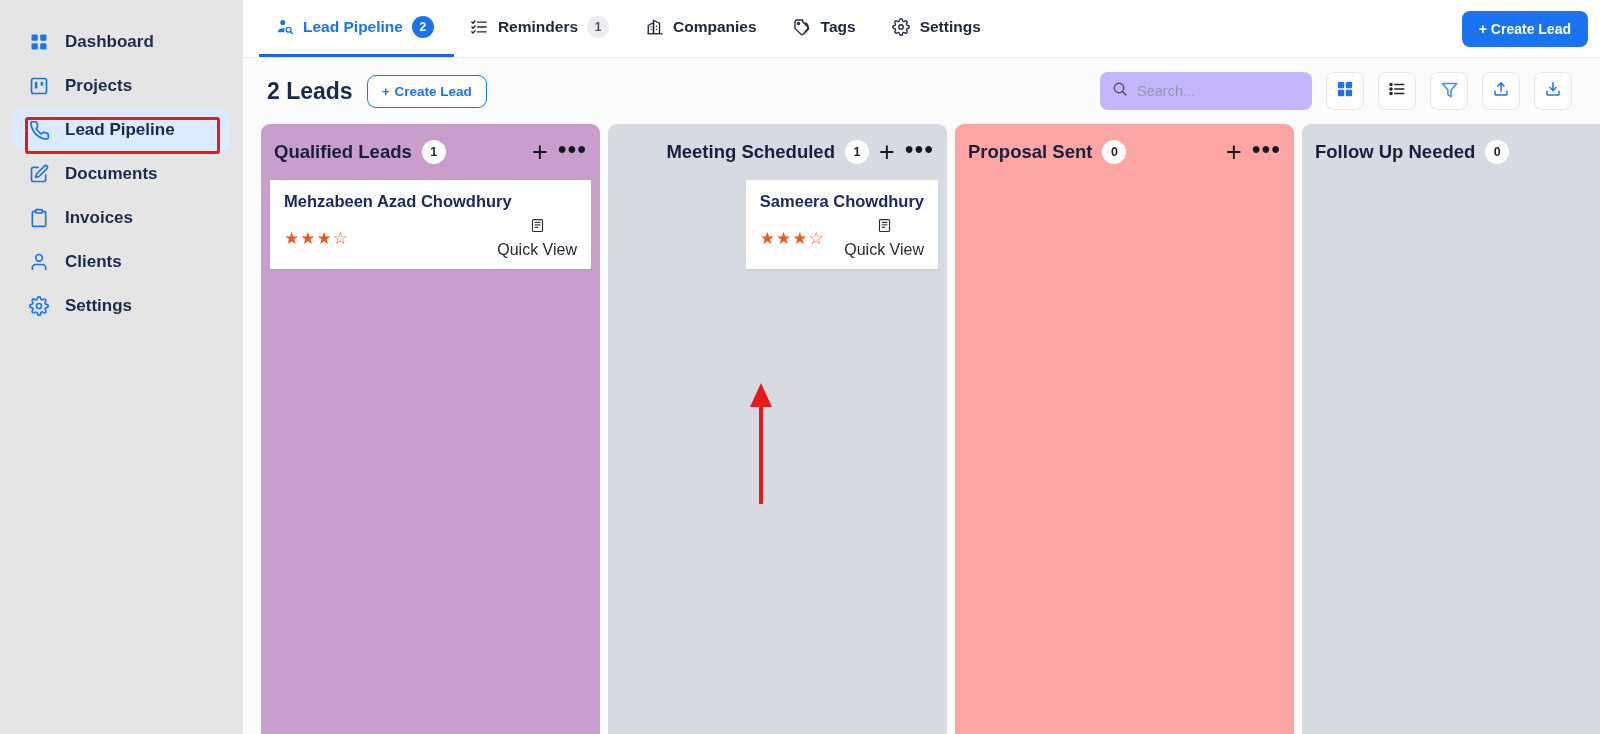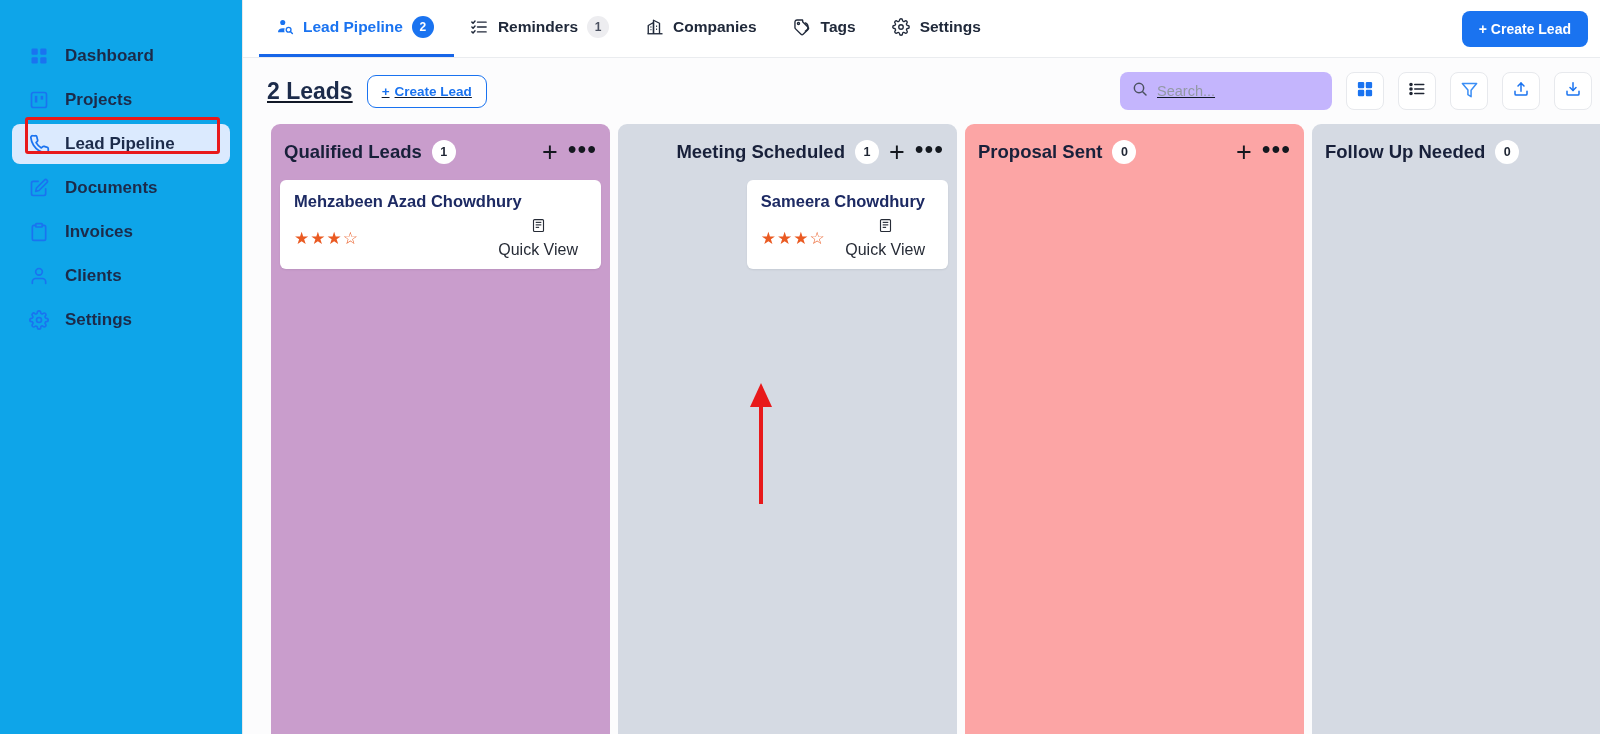--- a/index.html
+++ b/index.html
@@ -8,23 +8,23 @@
     overflow: hidden;
     font-family: "Liberation Sans", sans-serif;
     background: #ffffff;
     color: #111827;
   }
   .app { display: flex; width: 1600px; height: 734px; }
 
   
   .sidebar {
     width: 243px; height: 734px;
-    background: #0ea5e9;
+    background: #e5e5e5;
     border-right: 1px solid #e8e8ea;
-    padding-top: 32px;
+    padding-top: 18px;
     flex: 0 0 243px;
     position: relative;
   }
   .nav-item {
     display: flex; align-items: center; gap: 15px;
     height: 40px;
     margin: 4px 12px;
     padding: 0 16px;
     border-radius: 8px;
     cursor: pointer;
@@ -86,24 +86,23 @@
     border: none; border-radius: 8px;
     height: 36px; padding: 0 17px;
     font-size: 14px; font-weight: 700;
     font-family: inherit;
     cursor: pointer;
   }
 
   .toolbar {
     height: 66px;
     display: flex; align-items: center;
-    padding: 0 8px 0 24px;
+    padding: 0 28px 0 24px;
     gap: 14px;
     background: #fcfcfd;
-    text-decoration: underline;
   }
   .leads-count { font-size: 23px; font-weight: 700; color: #1c2b4a; white-space: nowrap; }
   .create-lead-outline {
     border: 1.6px solid #1a73f0;
     color: #1a73f0;
     background: #fff;
     border-radius: 9px;
     height: 33px; padding: 0 14px;
     font-size: 13.5px; font-weight: 700;
     font-family: inherit;
@@ -172,22 +171,22 @@
     color: #1e2533;
     font-size: 12.5px; font-weight: 600;
     display: inline-flex; align-items: center; justify-content: center;
     padding: 0 7px;
   }
   .col-actions { margin-left: auto; display: flex; align-items: center; gap: 10px; }
   .col-plus { font-size: 27px; line-height: 1; color: #14181f; cursor: pointer; font-weight: 400; }
   .col-dots { font-size: 25px; line-height: 0.6; color: #14181f; cursor: pointer; letter-spacing: 1px; padding-bottom:6px; }
   .card {
     background: #ffffff;
-    border-radius: 6px;
-    padding: 12px 23px 10px 14px;
+    border-radius: 1px;
+    padding: 12px 14px 10px 14px;
     margin-bottom: 24px;
     box-shadow: 0 1px 2px rgba(16,24,40,.08);
     cursor: pointer;
   }
   .card-name { font-size: 16.5px; font-weight: 700; color: #1d2a63; margin-bottom: 7px; }
   .card-row { display: flex; align-items: center; }
   .stars { display: flex; gap: 1px; }
   .star { font-size: 17px; line-height: 1; color: #ea5a22; }
   .star.empty { color: #ea5a22; }
   .quick-view {
@@ -430,21 +429,21 @@
           <svg width="18" height="18" viewBox="0 0 24 24" fill="none" stroke="#1a73f0" stroke-width="2" stroke-linecap="round" stroke-linejoin="round">
               <path d="M4 15v3.5a1.5 1.5 0 0 0 1.5 1.5h13a1.5 1.5 0 0 0 1.5-1.5V15"></path>
               <polyline points="8,10 12,14 16,10"></polyline>
               <line x1="12" y1="3.5" x2="12" y2="14"></line>
             </svg>
         </span>
       </div>
     </div>
 
     <div class="board">
-      <div class="board-inner" id="board-inner" style="left:28px;">
+      <div class="board-inner" id="board-inner" style="left:18px;">
           <div class="column purple" style="background: rgb(201, 157, 204);">
             <div class="col-head">
               <span class="col-title">Qualified Leads</span>
               <span class="col-badge">1</span>
               <div class="col-actions">
                 <span class="col-plus">+</span>
                 <span class="col-dots">•••</span>
               </div>
             </div>
             <div class="card">

